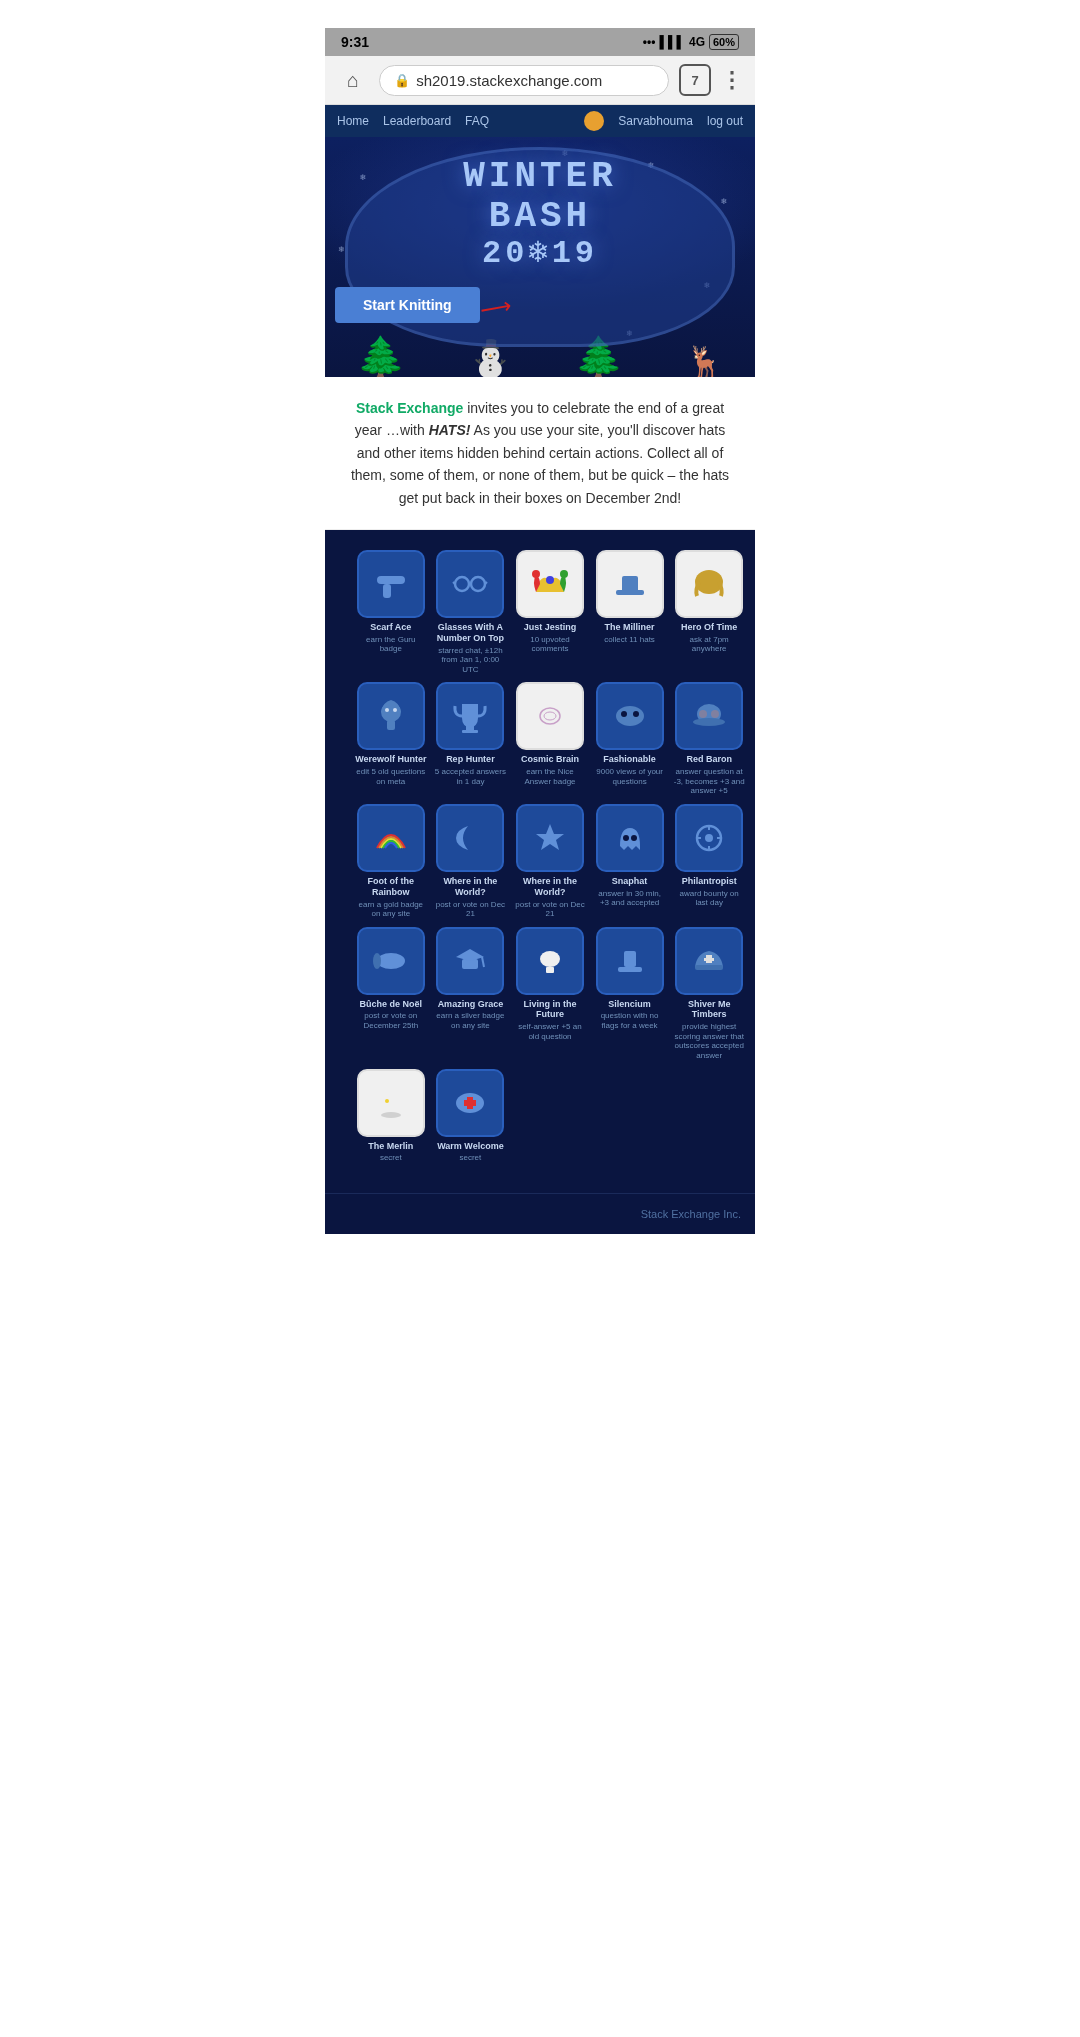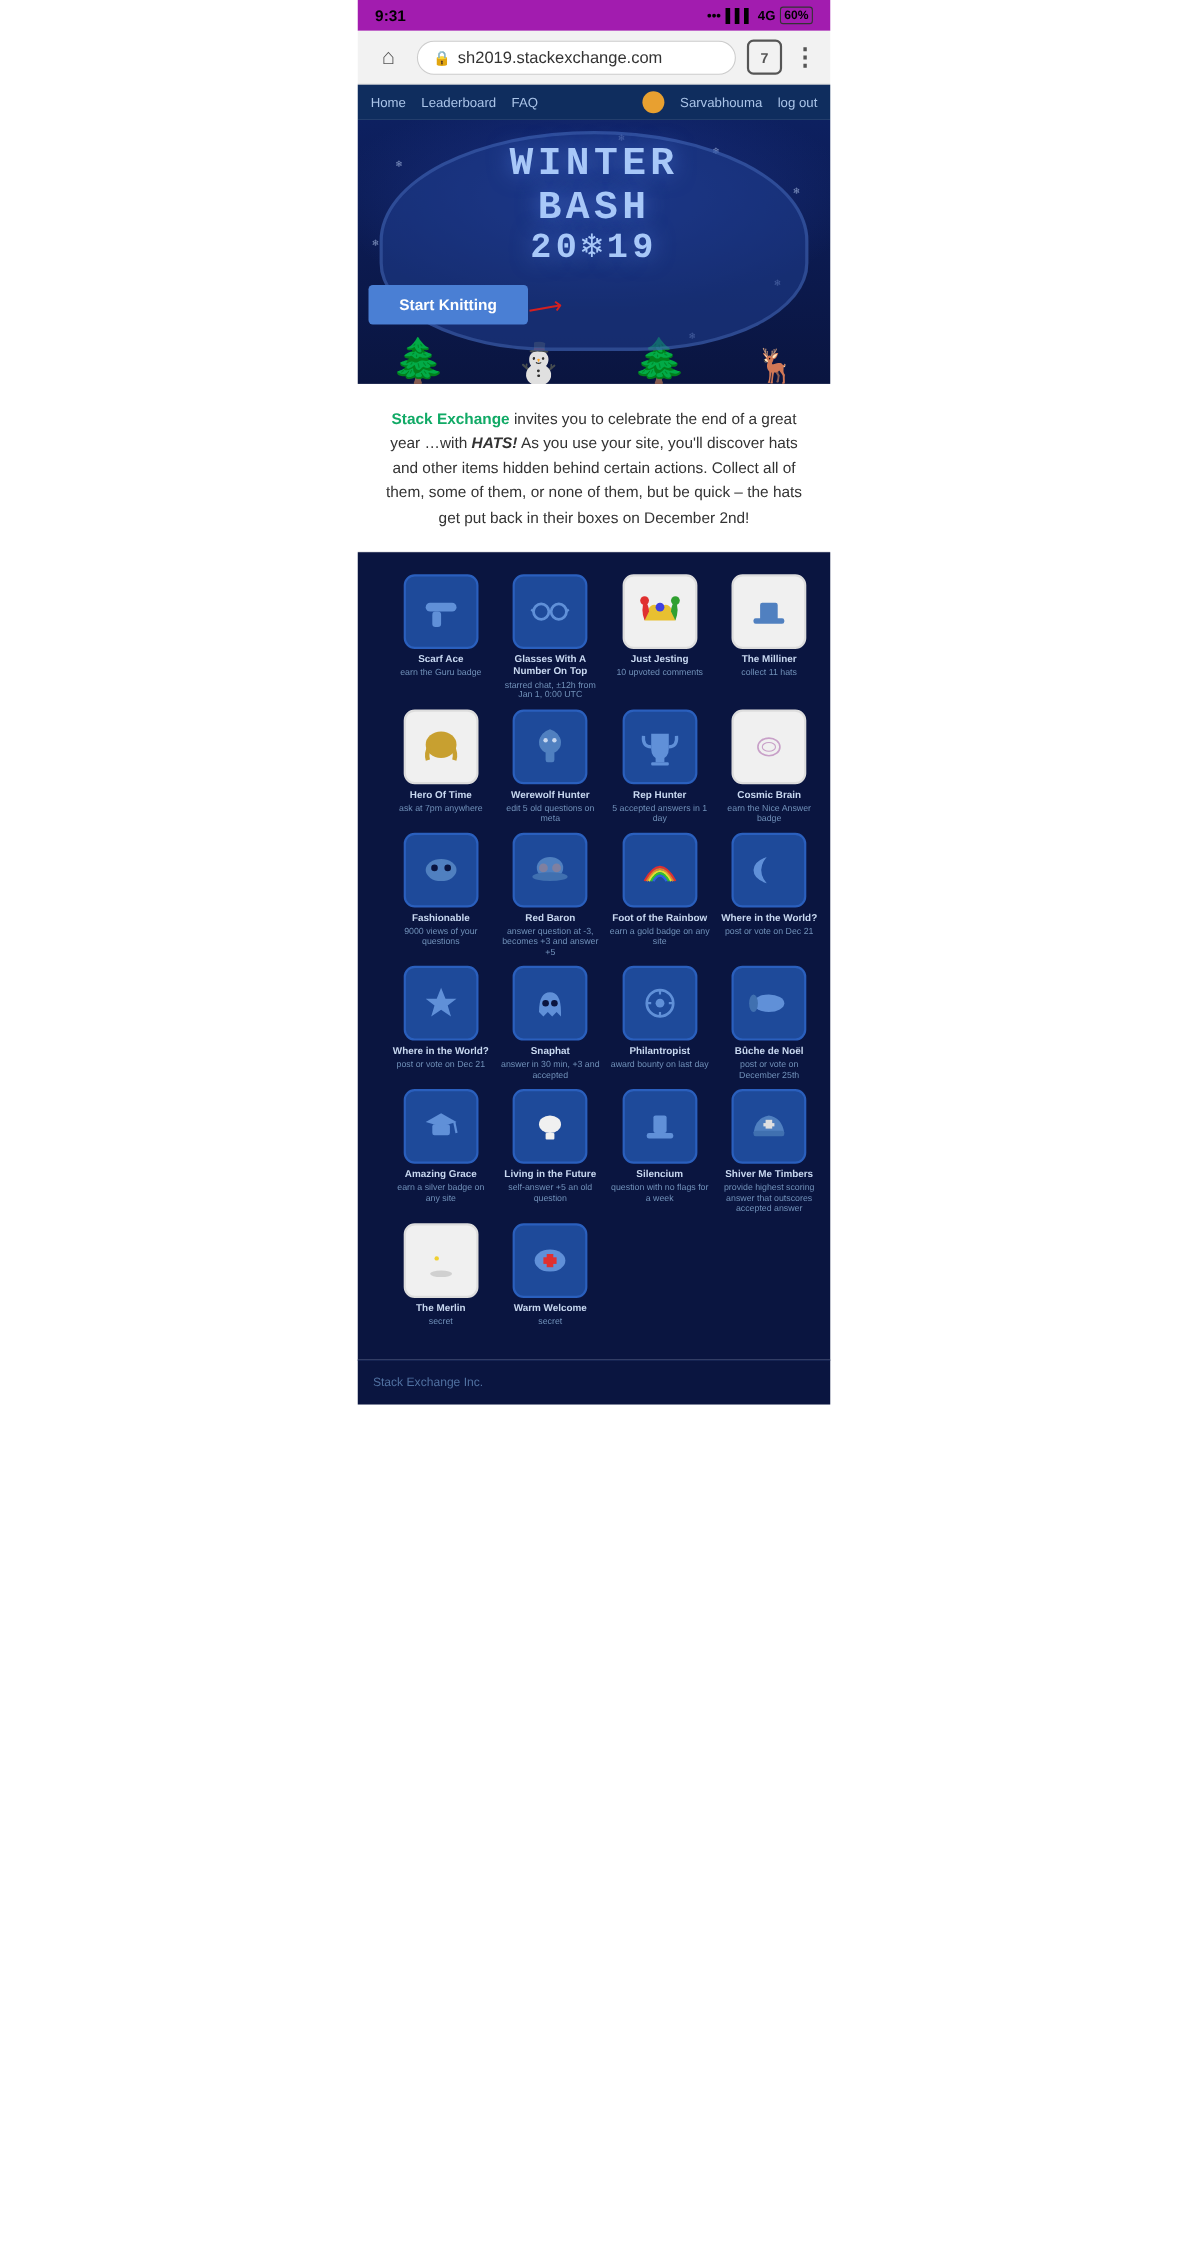--- a/index.html
+++ b/index.html
@@ -10,23 +10,24 @@
       max-width: 430px;
       margin: 0 auto;
     }
 
     
     .status-bar {
       display: flex;
       justify-content: space-between;
       align-items: center;
       padding: 6px 16px;
-      background: #a21caf;
+      background: #a3a3a3;
       font-size: 14px;
       font-weight: 600;
+      margin-top: 28px;
     }
     .status-right {
       display: flex;
       align-items: center;
       gap: 4px;
       font-size: 12px;
     }
     .battery {
       border: 1.5px solid #333;
       border-radius: 3px;
@@ -199,21 +200,21 @@
     .description .brand { font-weight: 700; color: #1a6;  }
     .description em { font-style: italic; font-weight: 700; }
 
     
     .hats-section {
       background: #0a1540;
       padding: 20px 10px 30px;
     }
     .hats-grid {
       display: grid;
-      grid-template-columns: repeat(4, 1fr);
+      grid-template-columns: repeat(5, 1fr);
       gap: 8px;
       margin-left: 20px;
     }
     .hat-item {
       display: flex;
       flex-direction: column;
       align-items: center;
       text-align: center;
     }
     .hat-card {
@@ -245,21 +246,21 @@
     .hat-desc {
       color: #7090b8;
       font-size: 8px;
       line-height: 1.2;
       margin-top: 2px;
     }
 
     
     .site-footer {
       background: #0a1540;
-      text-align: left;
+      text-align: right;
       padding: 14px;
       color: #5070a0;
       font-size: 11px;
       border-top: 1px solid #1a2a5a;
     }
   </style>
 </head>
 <body>
 
 <div class="status-bar">

